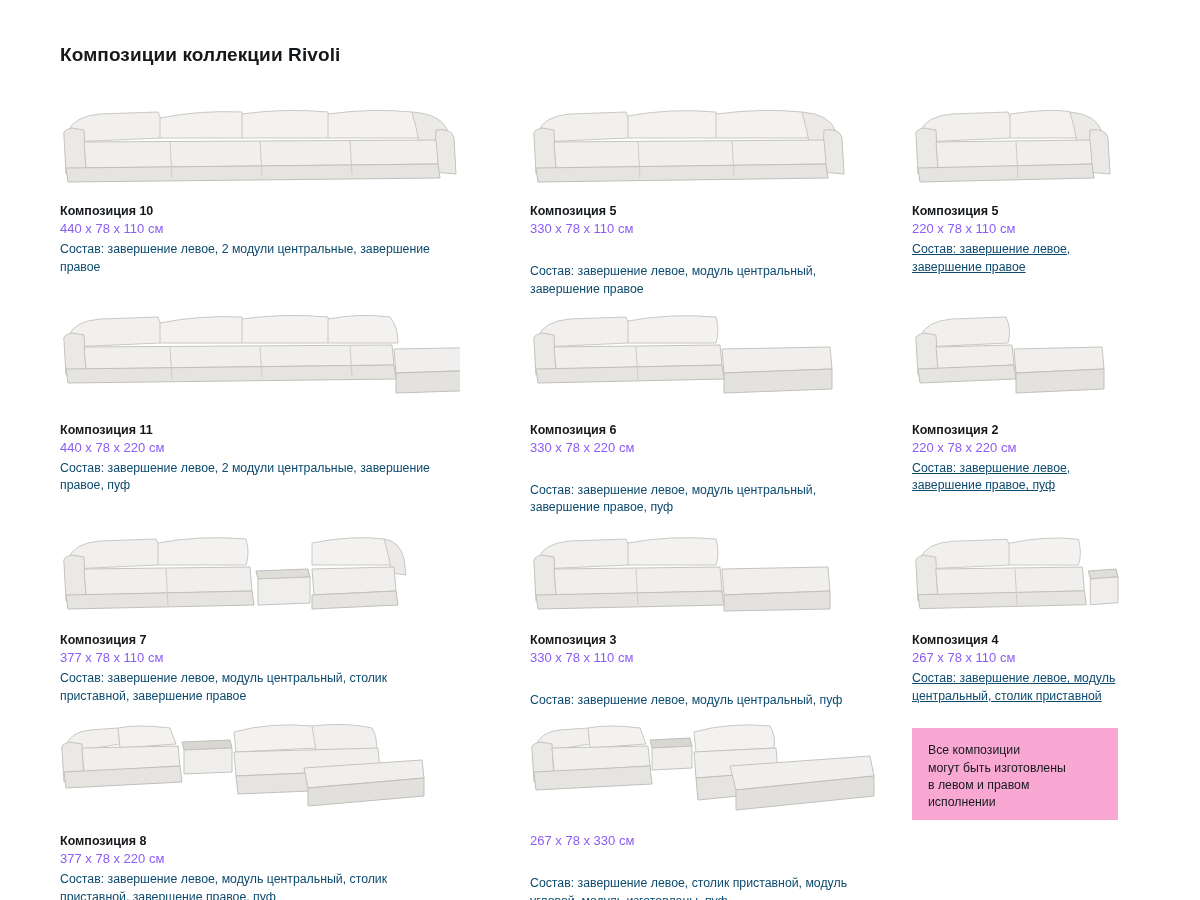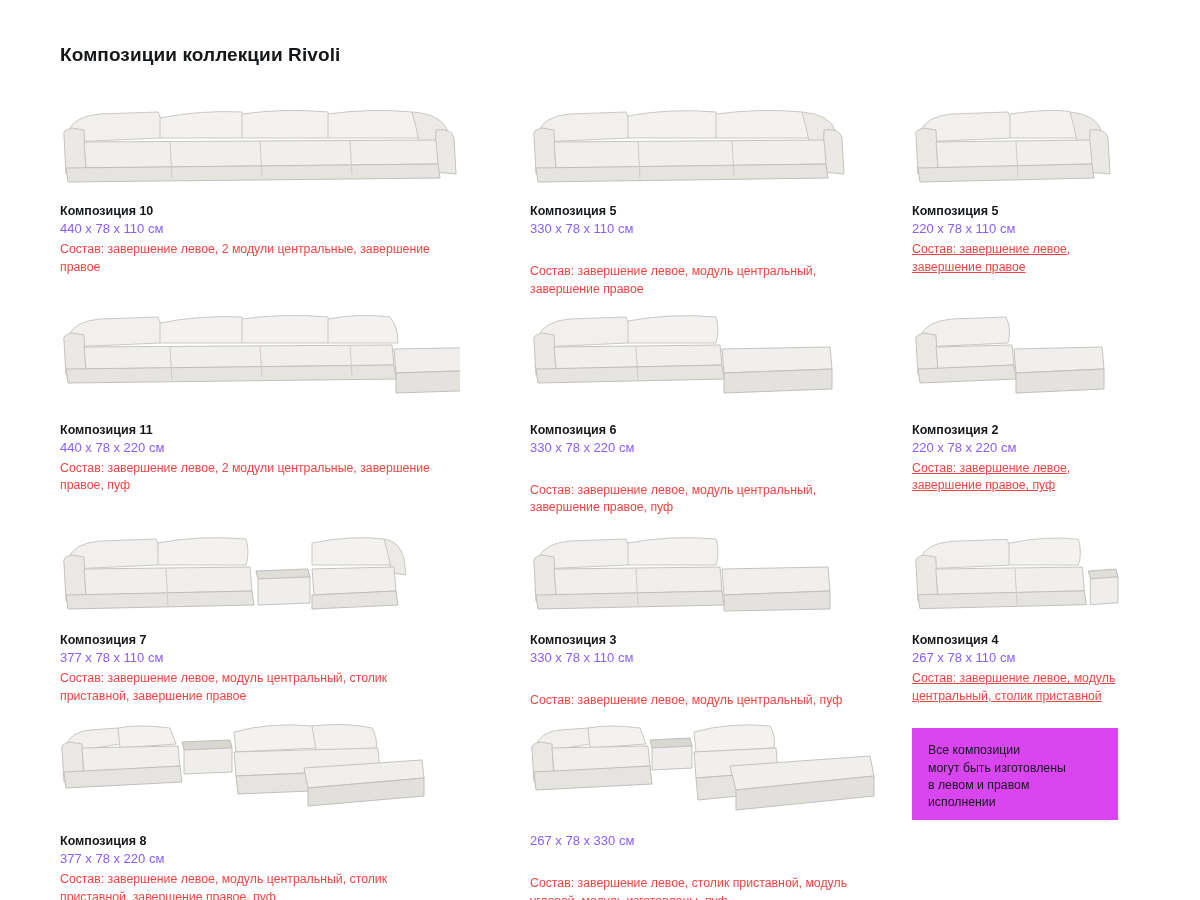--- a/index.html
+++ b/index.html
@@ -55,29 +55,29 @@
   }
   .cap-dims {
     font-size: 13px;
     font-weight: normal;
     color: #8b5cf6;
     line-height: 1.45;
     margin-bottom: 2px;
   }
   .cap-desc {
     font-size: 12.3px;
-    color: #ef4444;
+    color: #0c4a6e;
     line-height: 1.45;
     max-width: 372px;
   }
   .cell.narrow .cap-desc { max-width: 218px; text-decoration: underline; }
   .cell.mid .cap-desc { max-width: 352px; margin-top: 24px; }
 
   .note-box {
-    background: #d946ef;
+    background: #f9a8d4;
     width: 206px;
     height: 92px;
     box-sizing: border-box;
     padding: 14px 16px;
     font-size: 12.3px;
     line-height: 1.42;
     color: #15181b;
     margin-top: 18px;
   }
   .note-box div { white-space: nowrap; }

